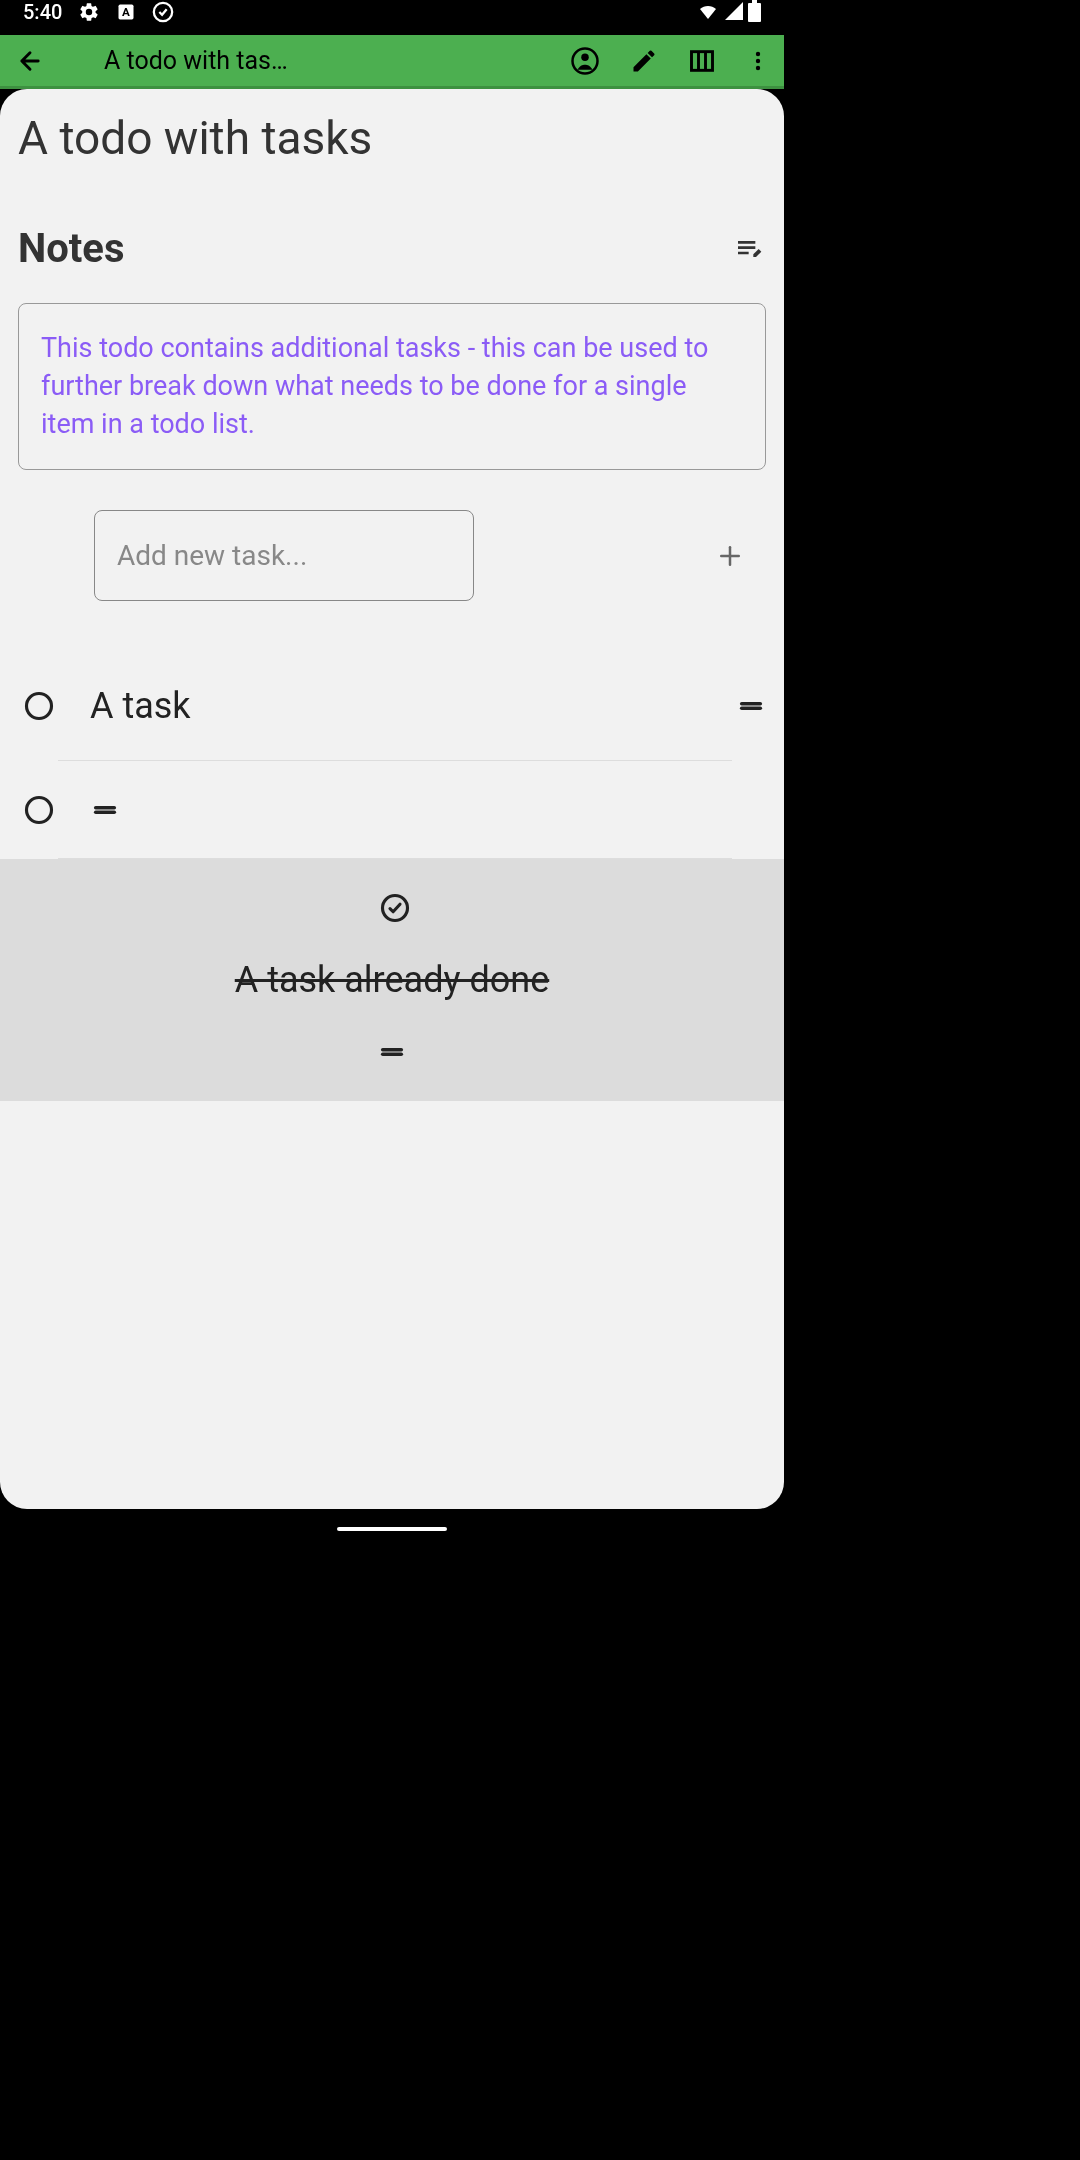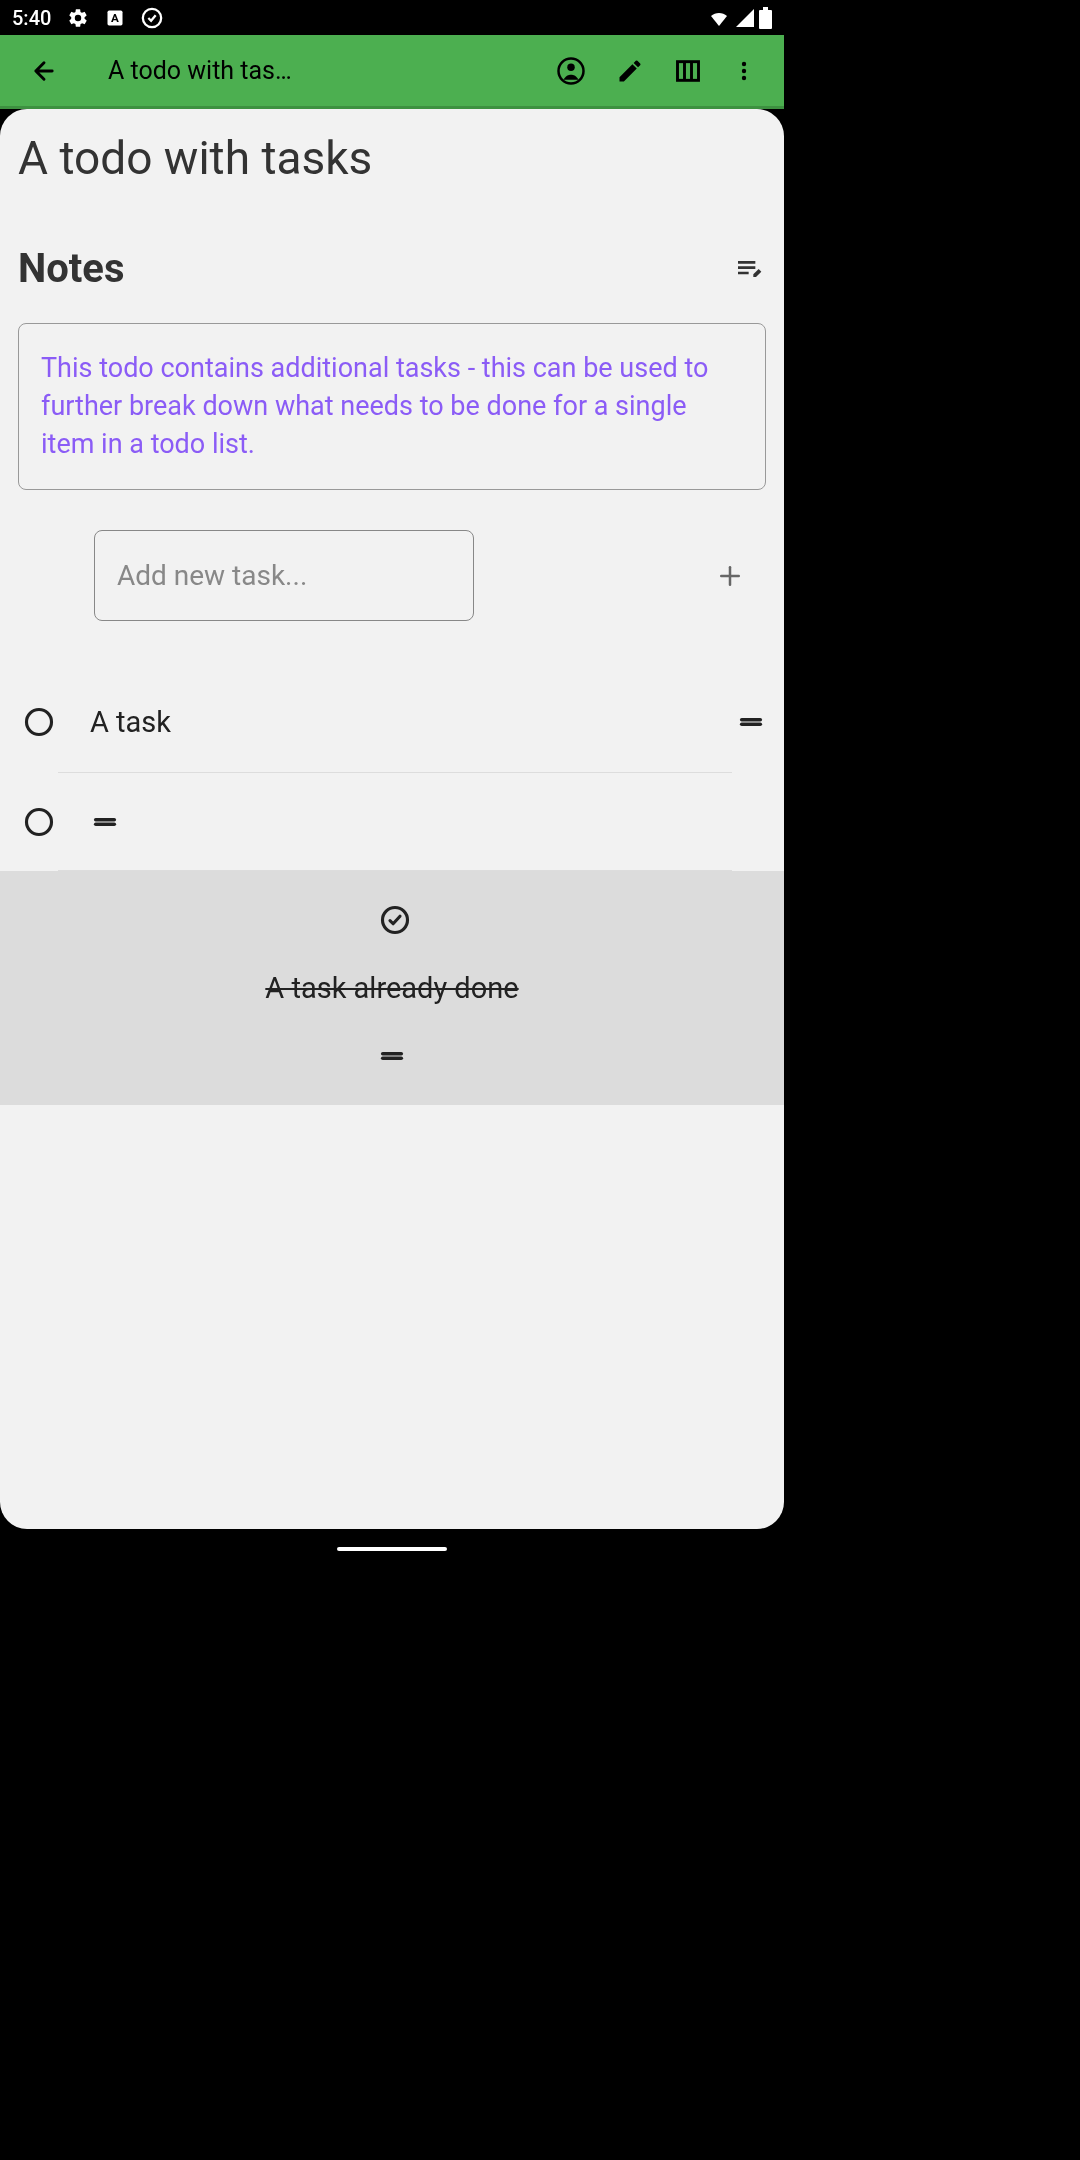--- a/index.html
+++ b/index.html
@@ -12,46 +12,46 @@
       width: 784px;
       height: 1569px;
       background: #000;
       overflow: hidden;
       position: relative;
     }
     .status-bar {
       height: 35px;
       background: #000;
       display: flex;
-      align-items: center;
+      align-items: flex-start;
       justify-content: space-between;
-      padding: 0 12px;
+      padding: 0 23px;
       color: #fff;
     }
     .status-left {
       display: flex;
       align-items: center;
       gap: 16px;
     }
     .status-time {
       font-size: 20px;
       font-weight: 500;
     }
     .status-right {
       display: flex;
       align-items: center;
       gap: 4px;
     }
     .app-bar {
-      height: 74px;
+      height: 54px;
       background: #4caf50;
       display: flex;
       align-items: center;
-      padding: 0 20px;
-      gap: 12px;
+      padding: 0 6px;
+      gap: 22px;
       border-bottom: 3px solid #3d9140;
     }
     .app-bar-icon {
       width: 48px;
       height: 48px;
       display: flex;
       align-items: center;
       justify-content: center;
       cursor: pointer;
     }
@@ -163,21 +163,21 @@
       background: #ddd;
     }
     .task-check {
       width: 30px;
       height: 30px;
       flex-shrink: 0;
       margin-left: 6px;
     }
     .task-label {
       flex: 1;
-      font-size: 29px;
+      font-size: 36px;
       color: #222;
     }
     .task-label.strike {
       text-decoration: line-through;
     }
     .drag-handle {
       width: 30px;
       height: 30px;
       display: flex;
       align-items: center;

